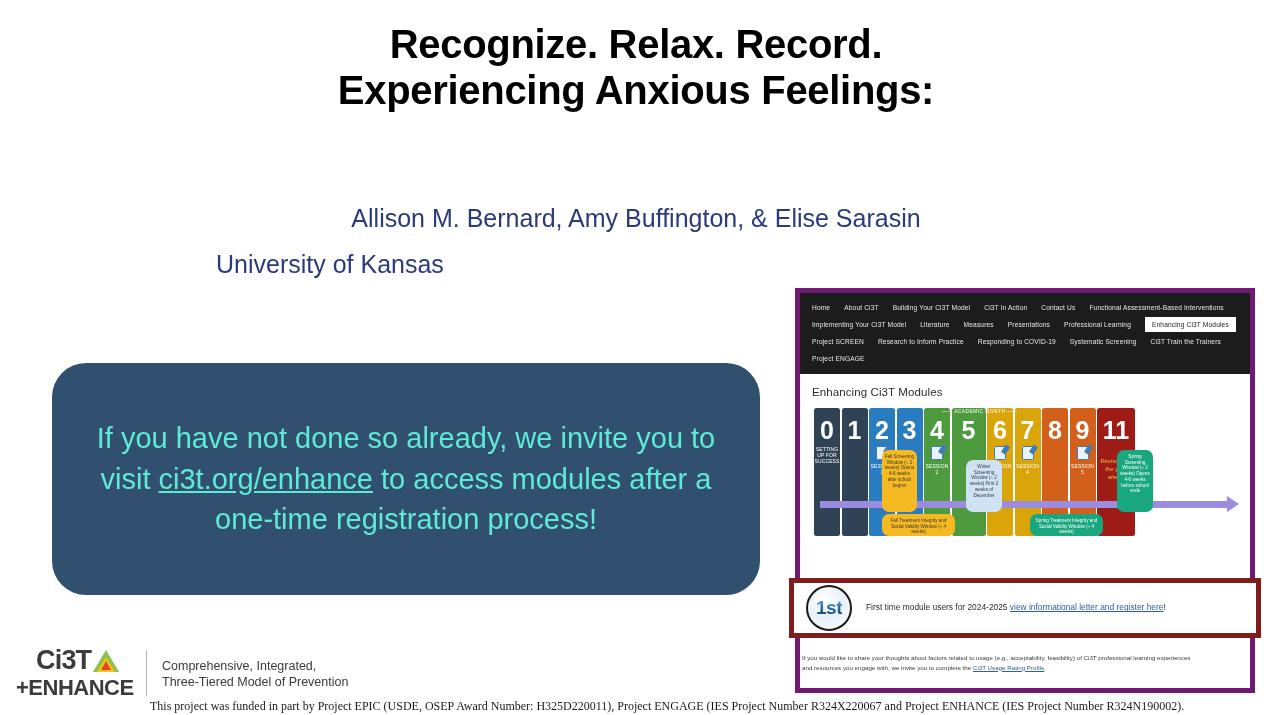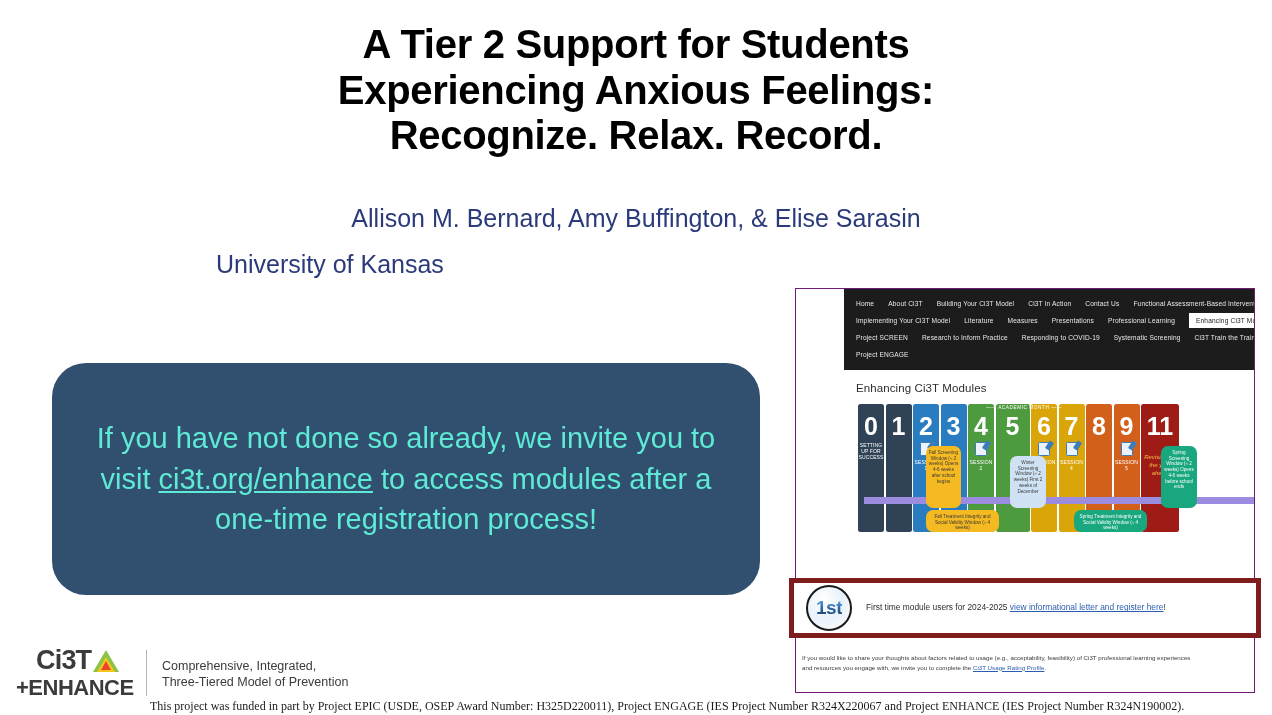--- a/index.html
+++ b/index.html
@@ -37,24 +37,23 @@
   }
   #callout-text{
     color:#5eead4;font-size:29px;line-height:1.40;
     text-align:center;padding:0 42px;
   }
   #callout-text .lnk{text-decoration:underline;}
   
   #site{
     position:absolute;left:795px;top:288px;width:460px;height:405px;
     background:#ffffff;
-    border:1px solid #701a75;
+    border:5px solid #701a75;
     box-sizing:border-box;
     overflow:hidden;
-    padding-left:48px;
   }
   #navbar{
     background:#1c1c1c;padding:7px 12px 8px 12px;
   }
   .navrow{
     display:flex;align-items:center;flex-wrap:nowrap;
     margin-bottom:3px;height:14px;
   }
   .navrow:last-child{margin-bottom:1px;}
   .navitem{
@@ -196,23 +195,22 @@
     position:absolute;left:150px;top:699px;width:1110px;
     font-size:12px;color:#1a1a1a;
     font-family:"Liberation Serif", serif;
     text-align:left;white-space:nowrap;
   }
 </style>
 </head>
 <body>
 
 <div id="title">
-  <div>A Tier 2 Support for Students</div>
+  <div>Recognize. Relax. Record.</div>
   <div>Experiencing Anxious Feelings:</div>
-  <div>Recognize. Relax. Record.</div>
 </div>
 <div id="authors">Allison M. Bernard, Amy Buffington, &amp; Elise Sarasin</div>
 <div id="affiliation">University of Kansas</div>
 
 <div id="callout">
   <div id="callout-text">
     <span>If you have not done so already, we invite you to visit </span><span class="lnk">ci3t.org/enhance</span><span> to access modules after a one-time registration process!</span>
   </div>
 </div>
 

